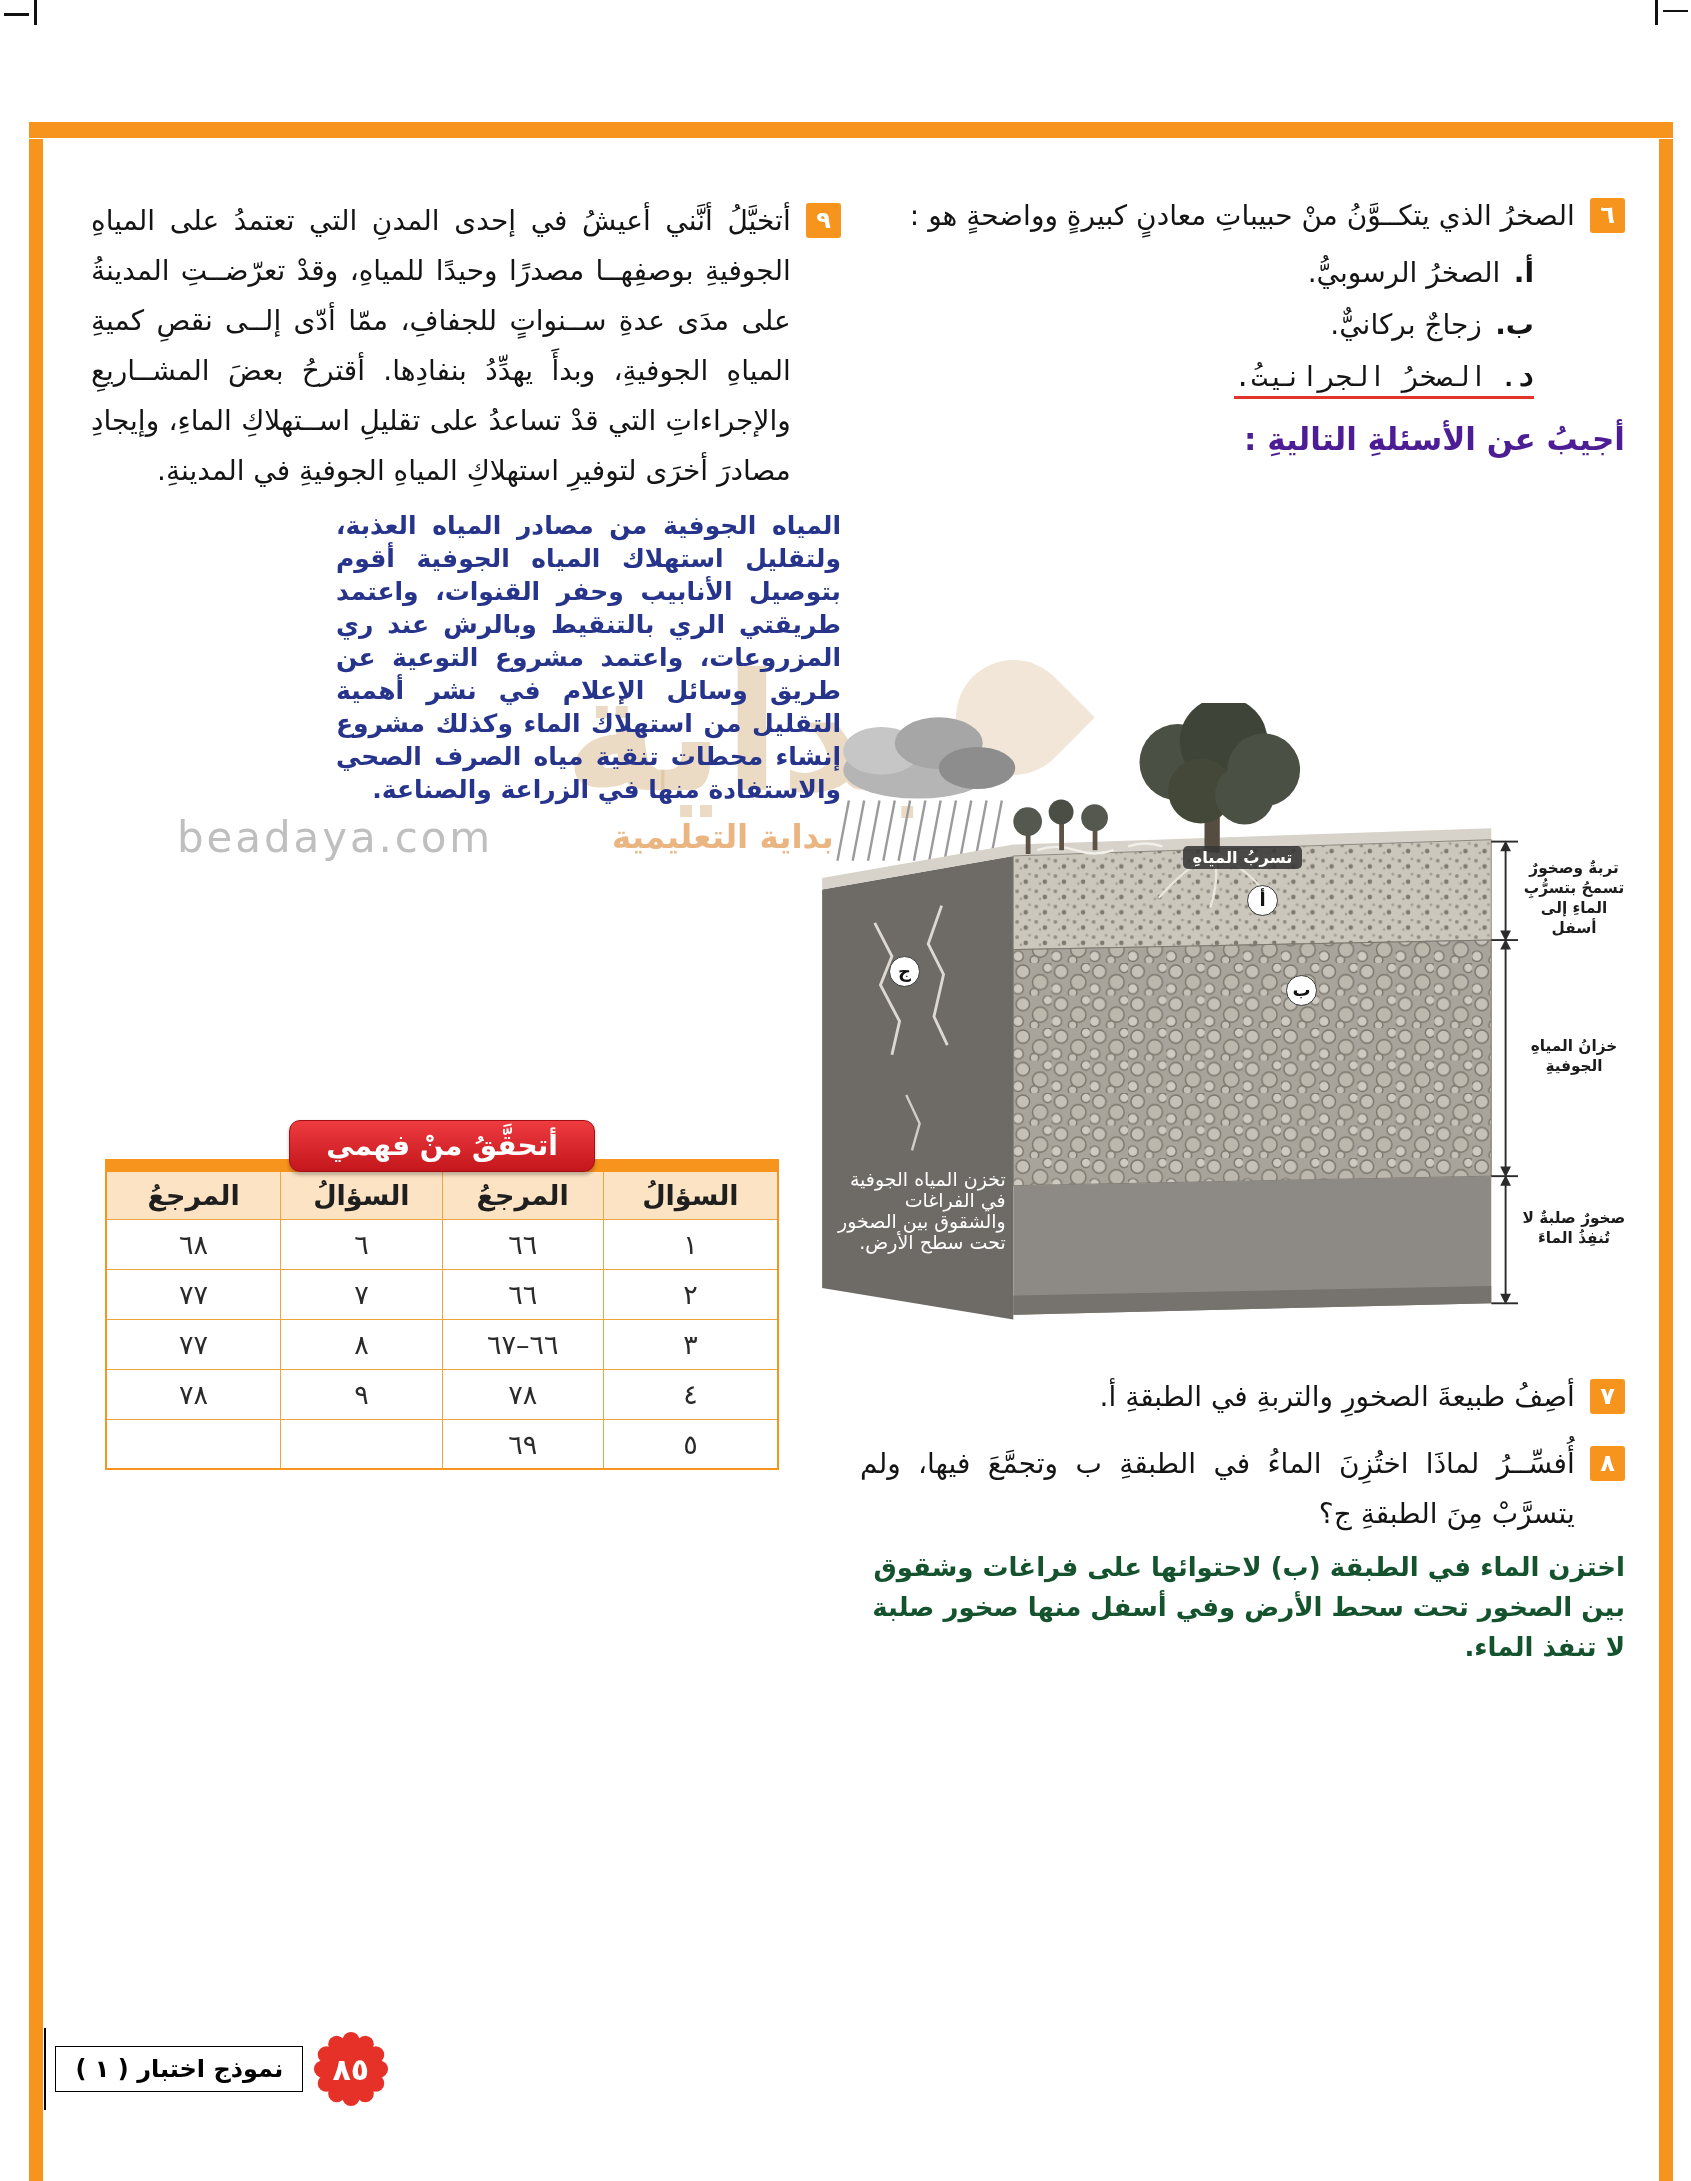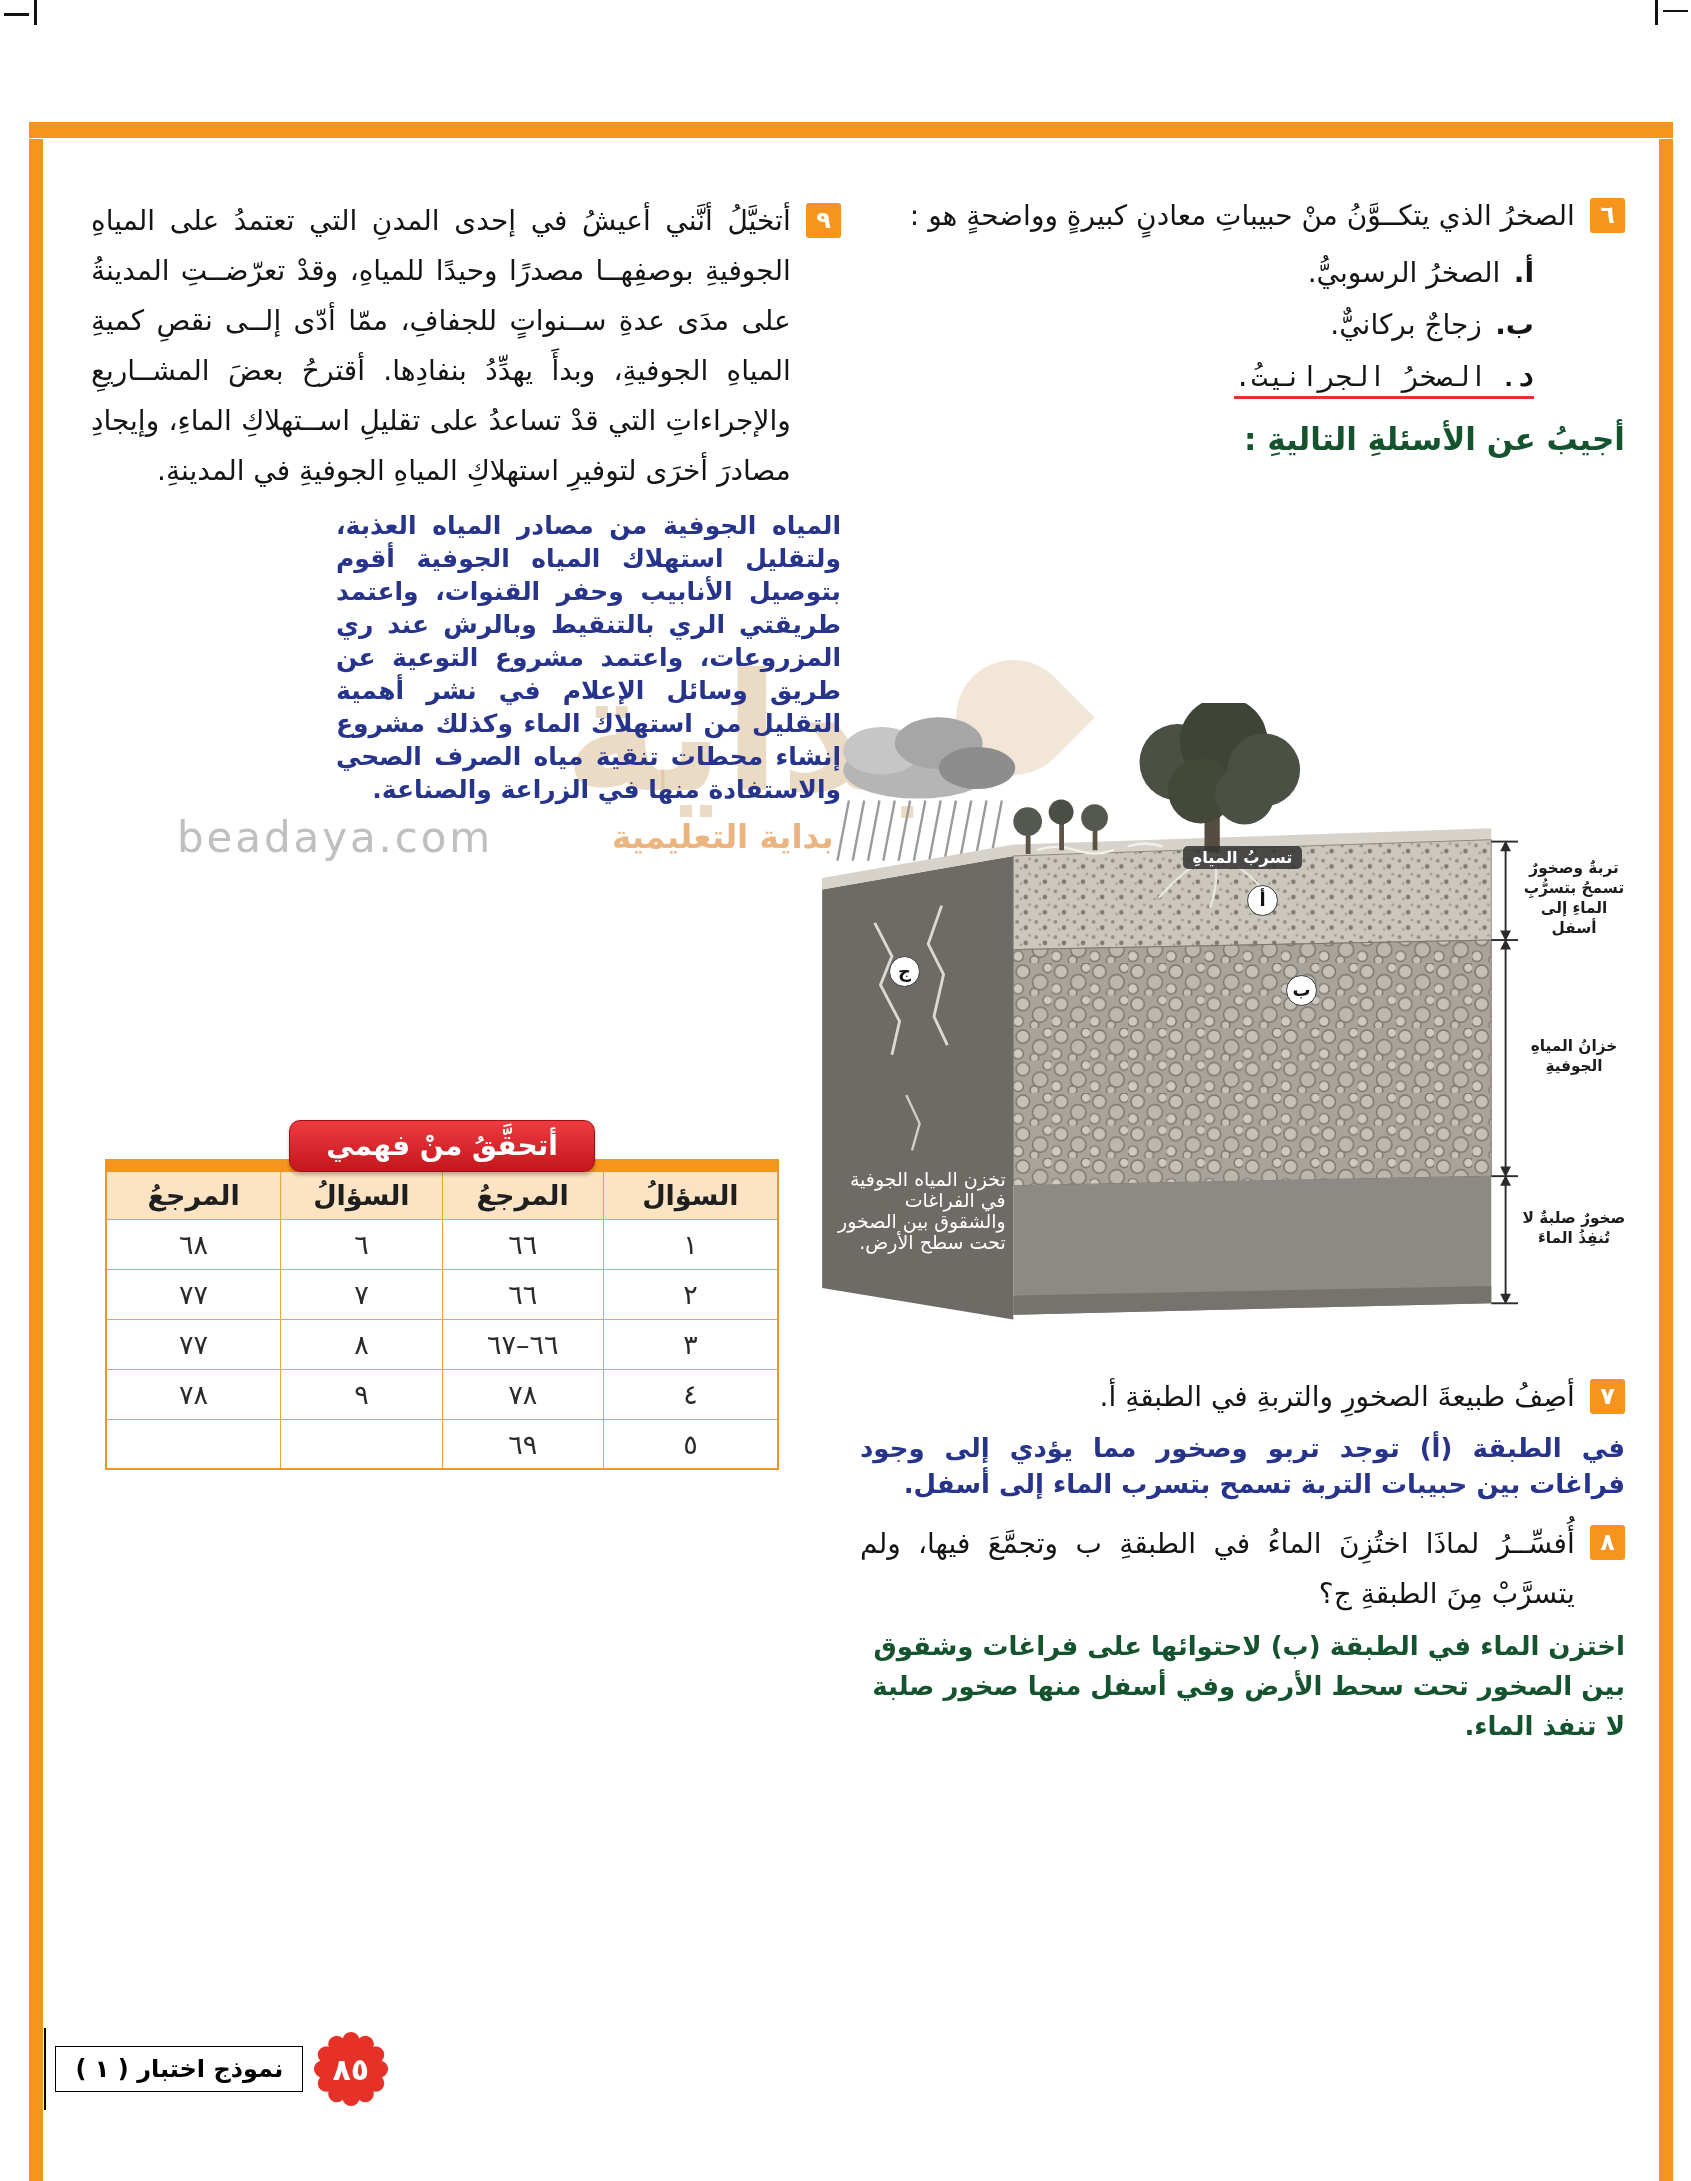--- a/index.html
+++ b/index.html
@@ -37,21 +37,21 @@
   .q-text { font-size:28px; line-height:50px; text-align:justify; color:#141414; }
 
   section { position:absolute; z-index:2; }
 
   
   .col-right-top { right:67px; top:191px; width:765px; }
   .options { margin-right:91px; margin-top:5.7px; }
   .option { font-size:28px; line-height:52px; color:#141414; }
   .opt-letter { margin-left:13.4px; font-weight:bold; }
   .option.correct .opt-inner { border-bottom:3.8px solid #E2342B; padding-bottom:1.9px;font-family:Liberation Mono, monospace; }
-  .answers-heading { font-size:31px; font-weight:bold; color:#14532d; margin-top:11.5px; line-height:46px; }
+  .answers-heading { font-size:31px; font-weight:bold; color:#4c1d95; margin-top:11.5px; line-height:46px; }
   .intro { font-size:28px; line-height:50px; text-align:justify; color:#141414; margin-top:7.6px; }
 
   
   .diagram { position:absolute; left:822px; top:703px; width:808px; height:650px; z-index:2; }
   .diagram svg { position:absolute; inset:0; }
   .seep-label { position:absolute; left:361px; top:143px; background:rgba(55,55,55,.88); color:#fff;
                 font-size:16.3px; font-weight:bold; padding:1.9px 9.6px; border-radius:5px; direction:rtl; }
   .circ { position:absolute; width:31px; height:31px; border-radius:50%; background:#fff;
           border:1.9px solid #3c3c3c; text-align:center; line-height:28px; font-size:18px;
           font-weight:bold; color:#111; }
@@ -223,21 +223,20 @@
     <div class="dlabel dlabel-2">خزانُ المياهِ الجوفيةِ</div>
     <div class="dlabel dlabel-3">صخورٌ صلبةٌ لا تُنفِذُ الماءَ</div>
     <div class="dcaption">تخزن المياه الجوفية في الفراغات والشقوق بين الصخور تحت سطح الأرض.</div>
   </figure>
 
   <section class="col-right-bottom">
     <div class="q-row">
       <div class="q-num">٧</div>
       <p class="q-text">أصِفُ طبيعةَ الصخورِ والتربةِ في الطبقةِ أ.</p>
     </div>
-    <p class="ans-blue">في الطبقة (أ) توجد تربو وصخور مما يؤدي إلى وجود فراغات بين حبيبات التربة تسمح بتسرب الماء إلى أسفل.</p>
 
     <div class="q-row q8-row">
       <div class="q-num">٨</div>
       <p class="q-text">أُفسِّــرُ لماذَا اختُزِنَ الماءُ في الطبقةِ ب وتجمَّعَ فيها، ولم يتسرَّبْ مِنَ الطبقةِ ج؟</p>
     </div>
     <p class="ans-orange">اختزن الماء في الطبقة (ب) لاحتوائها على فراغات وشقوق بين الصخور تحت سحط الأرض وفي أسفل منها صخور صلبة لا تنفذ الماء.</p>
   </section>
 
   <section class="col-left">
     <div class="q-row">

